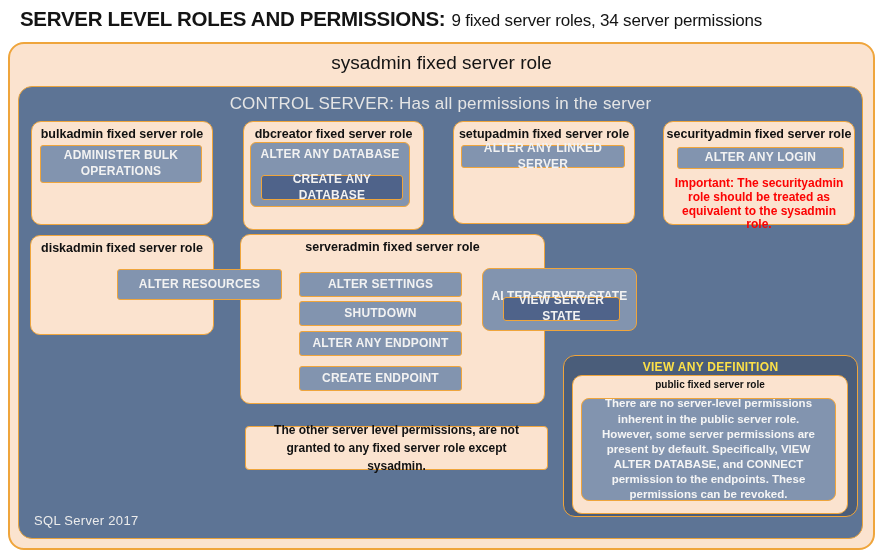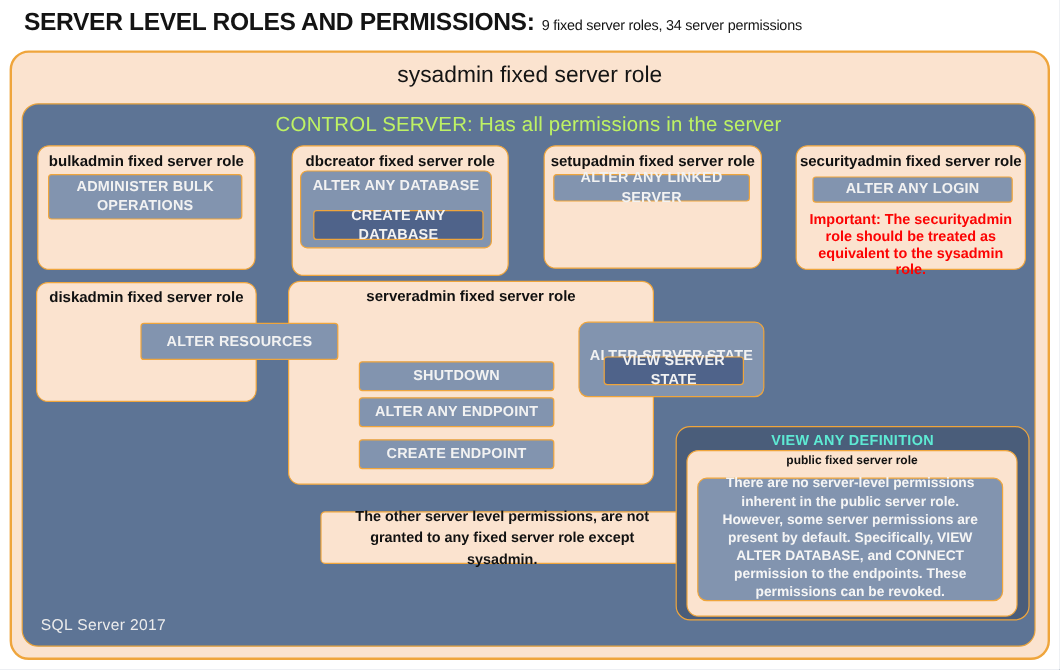--- a/index.html
+++ b/index.html
@@ -1,56 +1,56 @@
 <!DOCTYPE html>
 <html><head>
 <meta charset="utf-8">
 <style>
   html,body{margin:0;padding:0;background:#fff;}
   body{font-family:"Liberation Sans",sans-serif;}
   #stage{position:relative;width:883px;height:558px;background:#ffffff;overflow:hidden;}
 
   .page-title{position:absolute;left:20px;top:7px;white-space:nowrap;color:#141414;}
   .page-title .t-bold{font-size:20.5px;font-weight:bold;letter-spacing:-0.3px;}
-  .page-title .t-rest{font-size:12px;font-weight:400;margin-left:6px;letter-spacing:-0.2px;}
+  .page-title .t-rest{font-size:17px;font-weight:400;margin-left:6px;letter-spacing:-0.2px;}
 
   .sysadmin-box{position:absolute;left:8px;top:42px;width:863px;height:504px;
     background:#FBE3CF;border:2px solid #EFA53C;border-radius:16px;}
   .sysadmin-label{position:absolute;left:0;top:8px;width:100%;text-align:center;
     font-size:19px;color:#141414;}
 
   .control-box{position:absolute;left:18px;top:86px;width:843px;height:451px;
     background:#5D7495;border:1.5px solid #E8A33D;border-radius:14px;}
   .control-label{position:absolute;left:0;top:7px;width:100%;text-align:center;
-    font-size:17px;color:#bef264;letter-spacing:0.2px;}
+    font-size:17px;color:#e5e5e5;letter-spacing:0.2px;}
 
   .role-box{position:absolute;background:#FBE3CF;border:1.5px solid #EFA53C;border-radius:10px;}
   .role-label{position:absolute;left:0;top:5px;width:100%;text-align:center;
     font-size:12.5px;font-weight:bold;color:#111;}
 
   .perm{position:absolute;background:#8294AF;border:1.5px solid #EFA53C;border-radius:3px;
     color:#F2F2F2;font-weight:bold;font-size:12px;line-height:1.3;
     display:flex;align-items:center;justify-content:center;text-align:center;letter-spacing:0.2px;}
   .perm-dark{background:#4F638A;}
   .perm-top{align-items:flex-start;padding-top:4px;box-sizing:border-box;}
 
   .overlay{z-index:5;}
 
   .red-note{position:absolute;left:4px;right:4px;top:55px;text-align:center;
     color:#FC0303;font-weight:bold;font-size:12px;line-height:1.15;}
 
   .note-box{position:absolute;left:245px;top:426px;width:301px;height:42px;
     background:#FBE3CF;border:1.5px solid #EFA53C;border-radius:4px;
     display:flex;align-items:center;justify-content:center;text-align:center;
-    font-size:12px;font-weight:bold;color:#111;line-height:1.5;margin-left:22px;}
+    font-size:12px;font-weight:bold;color:#111;line-height:1.5;}
 
   .public-outer{position:absolute;left:563px;top:355px;width:293px;height:160px;
     background:#4A5D7A;border:1.5px solid #EFA53C;border-radius:12px;z-index:5;}
   .public-header{position:absolute;left:0;top:4px;width:100%;text-align:center;
-    font-size:12px;font-weight:bold;color:#5eead4;letter-spacing:0.3px;}
+    font-size:12px;font-weight:bold;color:#fde047;letter-spacing:0.3px;}
   .public-peach{position:absolute;left:8px;top:19px;width:274px;height:137px;
     background:#FBE3CF;border:1.5px solid #EFA53C;border-radius:10px;}
   .public-label{position:absolute;left:0;top:3px;width:100%;text-align:center;
     font-size:10px;font-weight:bold;color:#111;}
   .public-body-box{position:absolute;left:8px;top:22px;width:255px;height:103px;
     background:#8294AF;border:1.5px solid #EFA53C;border-radius:8px;
     display:flex;align-items:center;justify-content:center;box-sizing:border-box;padding:4px 19px;}
   .public-body-text{font-size:11.5px;font-weight:bold;color:#F5F5F5;text-align:center;line-height:1.32;}
 
   .footer{position:absolute;left:34px;top:513px;font-size:13px;color:#ECECEC;letter-spacing:0.3px;}
@@ -96,20 +96,21 @@
     <div class="red-note">Important: The securityadmin role should be treated as equivalent to the sysadmin role.</div>
   </div>
 
   <div class="role-box" style="left:30px;top:235px;width:182px;height:98px;">
     <div class="role-label">diskadmin fixed server role</div>
   </div>
   <div class="perm overlay" style="left:117px;top:269px;width:163px;height:29px;">ALTER RESOURCES</div>
 
   <div class="role-box" style="left:240px;top:234px;width:303px;height:168px;">
     <div class="role-label">serveradmin fixed server role</div>
+    <div class="perm" style="left:58px;top:37px;width:161px;height:23px;">ALTER SETTINGS</div>
     <div class="perm" style="left:58px;top:66px;width:161px;height:23px;">SHUTDOWN</div>
     <div class="perm" style="left:58px;top:96px;width:161px;height:23px;">ALTER ANY ENDPOINT</div>
     <div class="perm" style="left:58px;top:131px;width:161px;height:23px;">CREATE ENDPOINT</div>
   </div>
 
   <div class="perm perm-top overlay" style="left:482px;top:268px;width:155px;height:63px;border-radius:8px;padding-top:20px;">
     <span>ALTER SERVER STATE</span>
     <div class="perm perm-dark" style="left:20px;top:28px;width:115px;height:22px;">VIEW SERVER STATE</div>
   </div>
 

